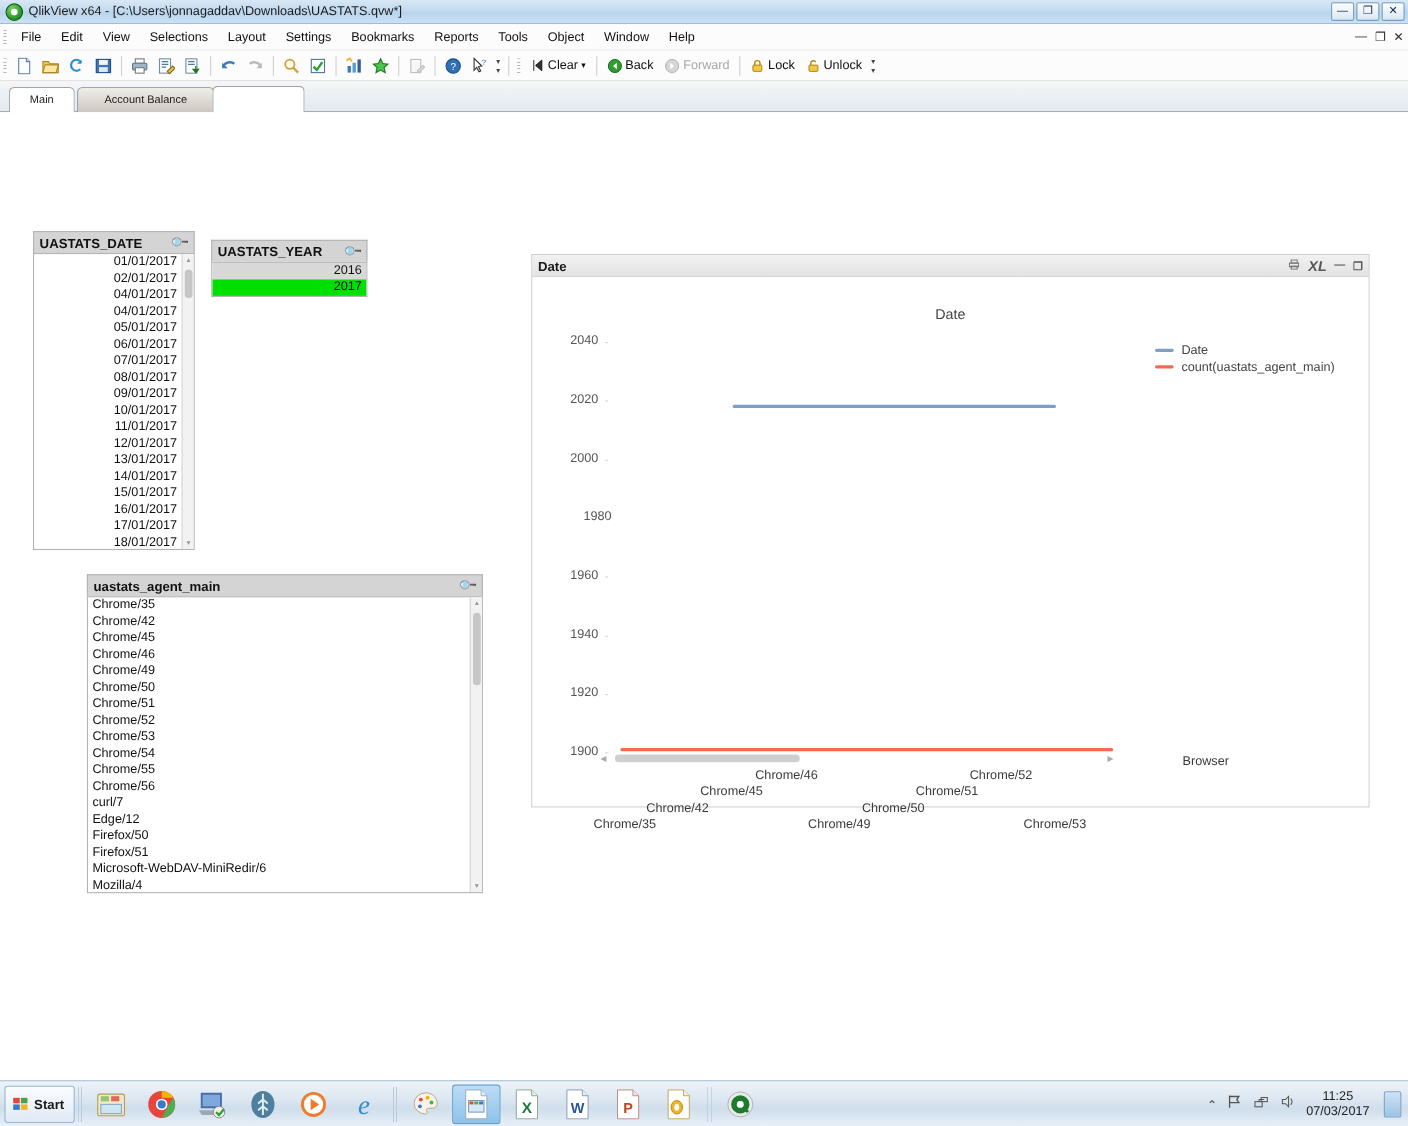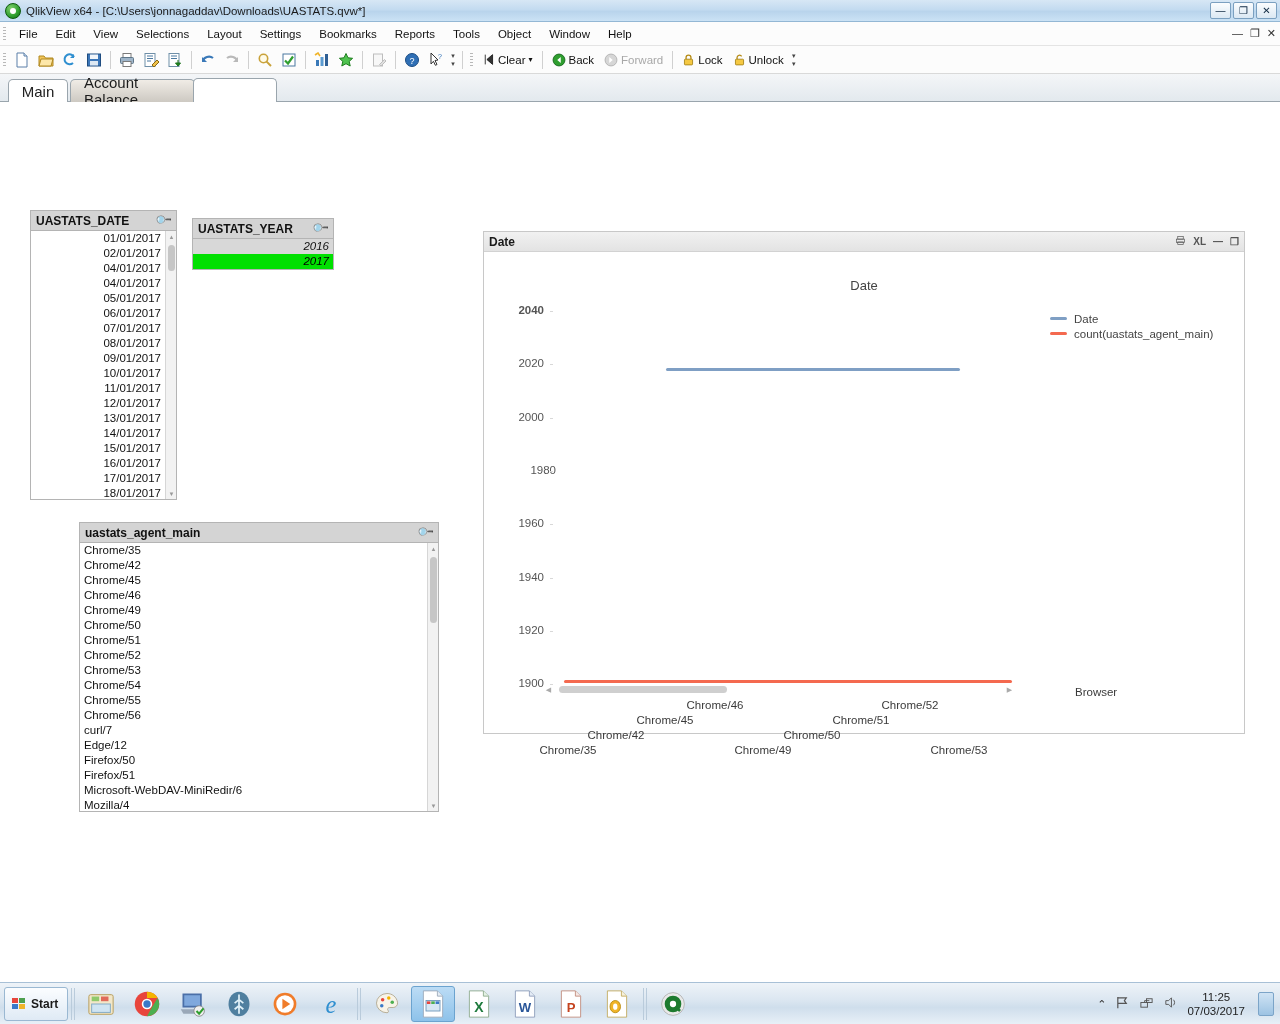--- a/index.html
+++ b/index.html
@@ -83,21 +83,21 @@
   .tabstrip {
     position: absolute; left: 0; top: 74px; width: 1280px; height: 28px;
     background: linear-gradient(to bottom, #f4f6f8 0%, #e3e9ee 100%);
     border-bottom: 1px solid #9aa5ad;
   }
   .tab {
     position: absolute; top: 5px; height: 23px;
     border: 1px solid #9aa5ad; border-bottom: none;
     border-radius: 5px 5px 0 0;
     display: flex; align-items: center; justify-content: center;
-    font-size: 15px; padding: 0 13px;
+    font-size: 10px; padding: 0 13px;
   }
   .tab.inactive {
     background: linear-gradient(to bottom, #f0ece6 0%, #cdc9c2 100%);
     color: #1c1c1c;
   }
   .tab.active {
     background: #ffffff; color: #ffffff; top: 4px; height: 24px; z-index: 3;
     border-color: #9aa5ad;
   }
   .tab.white-bg { background: #ffffff; color: #222; }
@@ -492,21 +492,21 @@
         </div>
       </div>
     </div>
 
     <div class="listbox" style="left:192px; top:116px; width:142px;border-radius:25px;">
       <div class="lb-caption">
         <span class="cap-title">UASTATS_YEAR</span>
         <span class="magnifier">🔍</span>
       </div>
       <div class="lb-body" style="height:32px;">
-        <div class="lb-rows" style="right:0;font-style:italic;" id="year-rows">
+        <div class="lb-rows" style="right:0;" id="year-rows">
             <div class="lb-row right alt">2016</div>
             <div class="lb-row right sel">2017</div>
           </div>
       </div>
     </div>
 
     <div class="listbox" style="left:79px; top:420px; width:360px;">
       <div class="lb-caption">
         <span class="cap-title">uastats_agent_main</span>
         <span class="magnifier">🔍</span>
@@ -544,31 +544,31 @@
       <div class="chart-cap">
         <span class="cap-title">Date</span>
         <span class="cap-icons">
           <span>
             <svg width="11" height="11" viewBox="0 0 16 16">
                 <rect x="4" y="2" width="8" height="4" fill="none" stroke="#555"></rect>
                 <rect x="2" y="6" width="12" height="5" fill="none" stroke="#555"></rect>
                 <rect x="4" y="10" width="8" height="4" fill="none" stroke="#555"></rect>
               </svg>
           </span>
-          <span style="font-size:10px;color:#555;">XL</span>
+          <span style="font-size:13px;color:#555;font-style:italic;">XL</span>
           <span style="font-size:10px;color:#555;">—</span>
           <span style="font-size:10px;color:#555;">❐</span>
         </span>
       </div>
 
       <div class="chart-canvas">
         <div class="chart-title">Date</div>
 
         <div id="y-axis">
-            <div class="ylab" style="left: 0px; top: 52px; font-weight: bold;">2040</div>
+            <div class="ylab" style="left: 0px; top: 52px;">2040</div>
             <div class="ytick" style="left: 66px; top: 59px;"></div>
             <div class="ylab" style="left: 0px; top: 105.3px;">2020</div>
             <div class="ytick" style="left: 66px; top: 112.3px;"></div>
             <div class="ylab" style="left: 0px; top: 158.6px;">2000</div>
             <div class="ytick" style="left: 66px; top: 165.6px;"></div>
             <div class="ylab" style="left: 12px; top: 211.9px;">1980</div>
             <div class="ytick" style="left: 66px; top: 218.9px;"></div>
             <div class="ylab" style="left: 0px; top: 265.2px;">1960</div>
             <div class="ytick" style="left: 66px; top: 272.2px;"></div>
             <div class="ylab" style="left: 0px; top: 318.5px;">1940</div>

